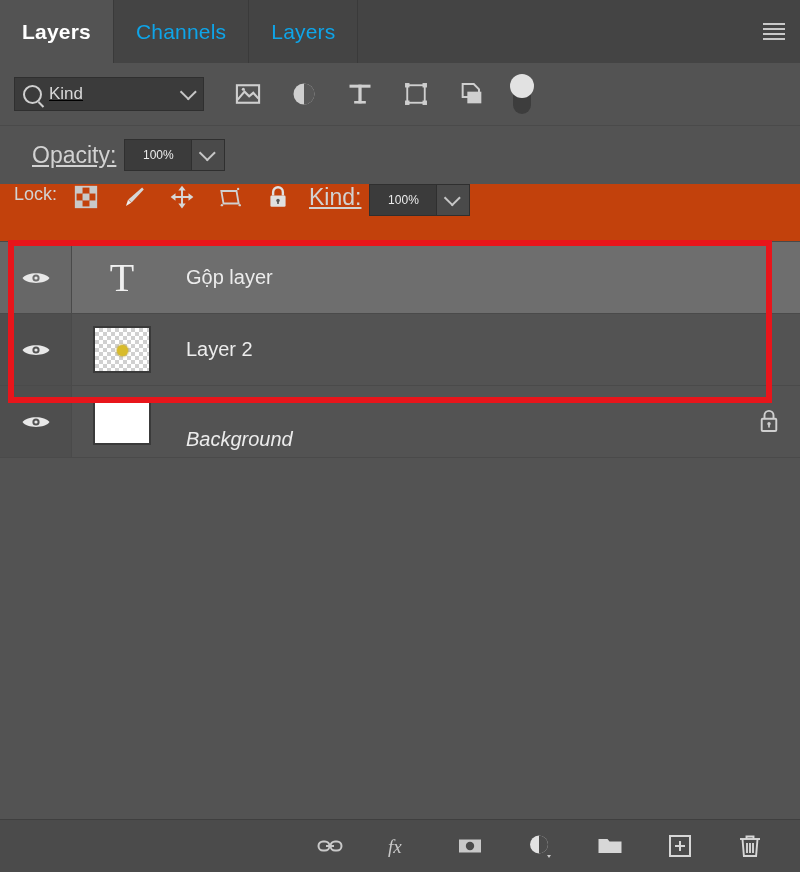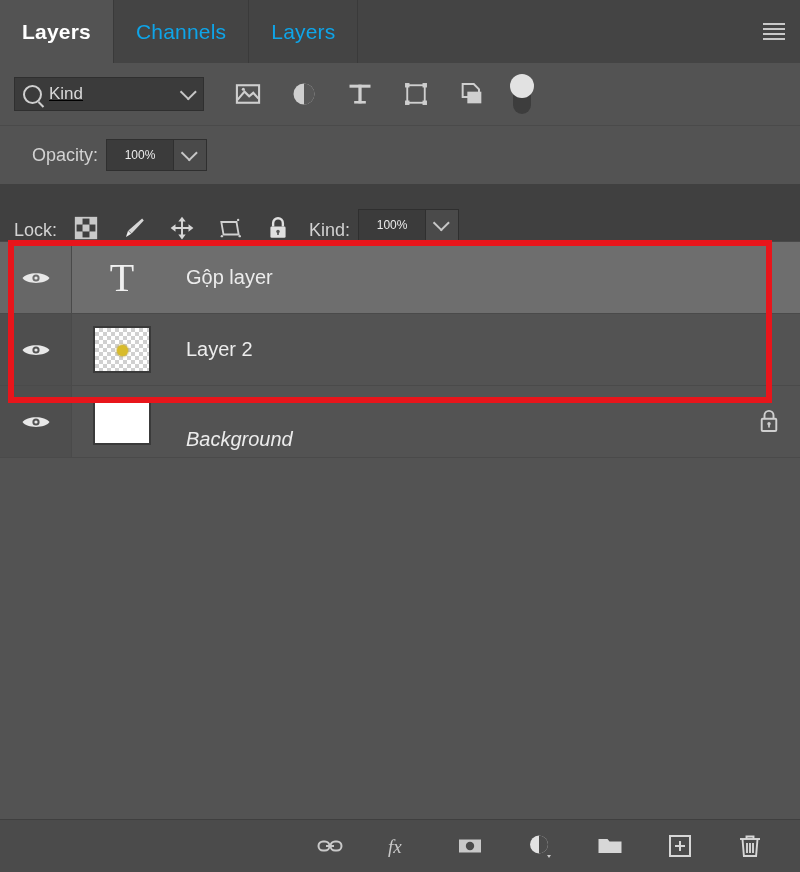--- a/index.html
+++ b/index.html
@@ -159,23 +159,24 @@
     padding: 0 8px;
     box-sizing: border-box;
   }
   .blend-label {
     flex: 1 1 auto;
     color: #e3e3e3;
     font-size: 18px;
   }
   .field-label {
     color: #d2d2d2;
-    font-size: 18px;
+    font-size: 23px;
     margin-left: 18px;
     white-space: nowrap;
+    text-decoration: underline;
   }
   .num-field {
     margin-left: 8px;
     height: 30px;
     display: flex;
     align-items: stretch;
     border: 1px solid #2f2f2f;
     background: #3b3b3b;
   }
   .num-value {
@@ -192,23 +193,23 @@
     display: flex;
     align-items: center;
     justify-content: center;
     background: #4a4a4a;
   }
 
   
   .lock-row {
     height: 57px;
     display: flex;
-    align-items: flex-end;
+    align-items: flex-start;
     padding: 0 14px;
-    background: #404040;
+    background: #c2410c;
     flex: 0 0 auto;
   }
   .lock-text {
     color: #d2d2d2;
     font-size: 18px;
     margin-right: 16px;
   }
   .lock-icons {
     display: flex;
     align-items: center;

